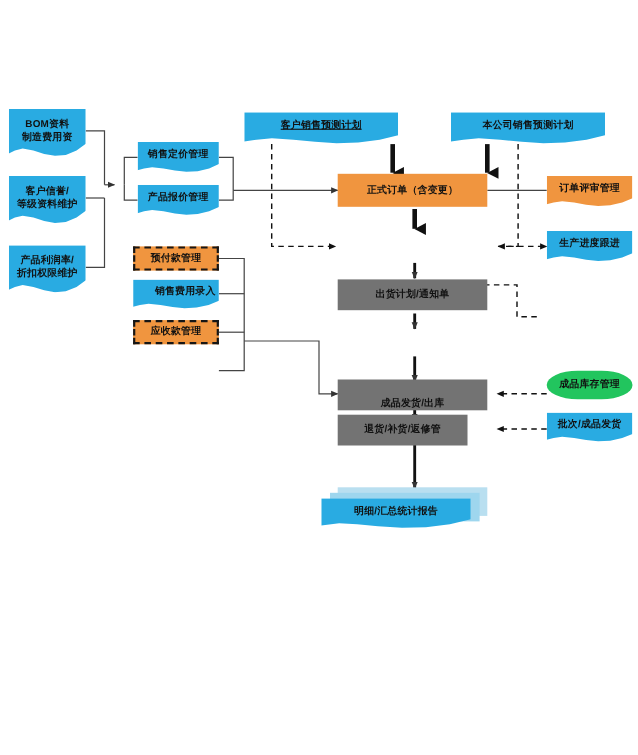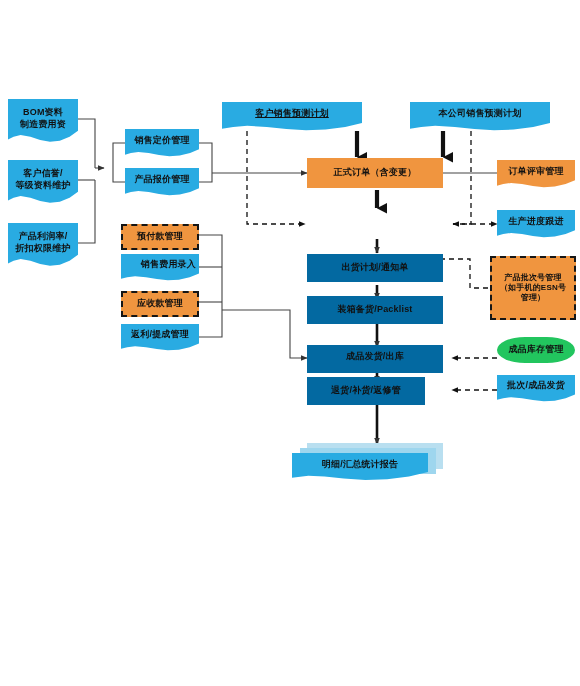--- a/index.html
+++ b/index.html
@@ -33,39 +33,39 @@
     box-sizing: border-box;
     display: flex;
     align-items: center;
     justify-content: center;
     text-align: center;
     color: #111111;
     font-size: 9px;
     line-height: 1.25;
     letter-spacing: 0.2px;
     font-weight: 600;
-    padding: 11px 3px;
+    padding: 1px 3px;
   }
   
   .wave {
     background: #29abe2;
     -webkit-clip-path: polygon(
         0% 0%, 100% 0%, 100% 72%,
         88% 86%, 74% 95%, 60% 97%, 46% 93%,
         32% 86%, 18% 82%, 8% 86%, 0% 92%);
     clip-path: polygon(
         0% 0%, 100% 0%, 100% 72%,
         88% 86%, 74% 95%, 60% 97%, 46% 93%,
         32% 86%, 18% 82%, 8% 86%, 0% 92%);
   }
   .wave .tx { margin-bottom: 5px; }
 
   
   .rect-blue {
-    background: #0369a1;
+    background: #737373;
   }
   
   .rect-orange {
     background: #f0953f;
   }
   
   .dashed-orange {
     background: #f0953f;
     border: 2px dashed #161616;
   }
@@ -204,44 +204,38 @@
   </div>
 
   <div class="node wave" style="left:121px; top:254px; width:78px; height:27px;text-align:right;">
     <span class="tx">销售费用录入</span>
   </div>
 
   <div class="node dashed-orange" style="left:121px; top:291px; width:78px; height:22px;">
     <span class="tx">应收款管理</span>
   </div>
 
-  <div class="node wave" style="left:121px; top:324px; width:78px; height:27px;">
-    <span class="tx">返利/提成管理</span>
-  </div>
 
   <div class="node wave" style="left:222px; top:102px; width:140px; height:29px;text-decoration:underline;">
     <span class="tx">客户销售预测计划</span>
   </div>
 
   <div class="node wave" style="left:410px; top:102px; width:140px; height:29px;">
     <span class="tx">本公司销售预测计划</span>
   </div>
 
   <div class="node rect-orange" style="left:307px; top:158px; width:136px; height:30px;">
     <span class="tx">正式订单（含变更）</span>
   </div>
 
 
   <div class="node rect-blue" style="left:307px; top:254px; width:136px; height:28px;">
     <span class="tx">出货计划/通知单</span>
   </div>
 
-  <div class="node rect-blue" style="left:307px; top:296px; width:136px; height:28px;">
-    <span class="tx">装箱备货/Packlist</span>
-  </div>
 
   <div class="node rect-blue" style="left:307px; top:345px; width:136px; height:28px;align-items:flex-end;">
     <span class="tx">成品发货/出库</span>
   </div>
 
   <div class="node rect-blue" style="left:307px; top:377px; width:118px; height:28px;">
     <span class="tx">退货/补货/返修管</span>
   </div>
 
   <div style="position:absolute; left:307px; top:443px; width:136px; height:26px; background:#b9dff0;"></div>
@@ -251,25 +245,20 @@
   </div>
 
   <div class="node wave-orange" style="left:497px; top:160px; width:78px; height:28px;justify-content:flex-end;">
     <span class="tx">订单评审管理</span>
   </div>
 
   <div class="node wave" style="left:497px; top:210px; width:78px; height:28px;">
     <span class="tx">生产进度跟进</span>
   </div>
 
-  <div class="node dashed-orange sm" style="left:490px; top:256px; width:86px; height:64px;">
-    <span class="tx">产品批次号管理
-（如手机的ESN号
-管理）</span>
-  </div>
 
   <div class="node cylinder" style="left:497px; top:337px; width:78px; height:26px;">
     <span class="tx">成品库存管理</span>
   </div>
 
   <div class="node wave" style="left:497px; top:375px; width:78px; height:27px;">
     <span class="tx">批次/成品发货</span>
   </div>
 
 </div>

